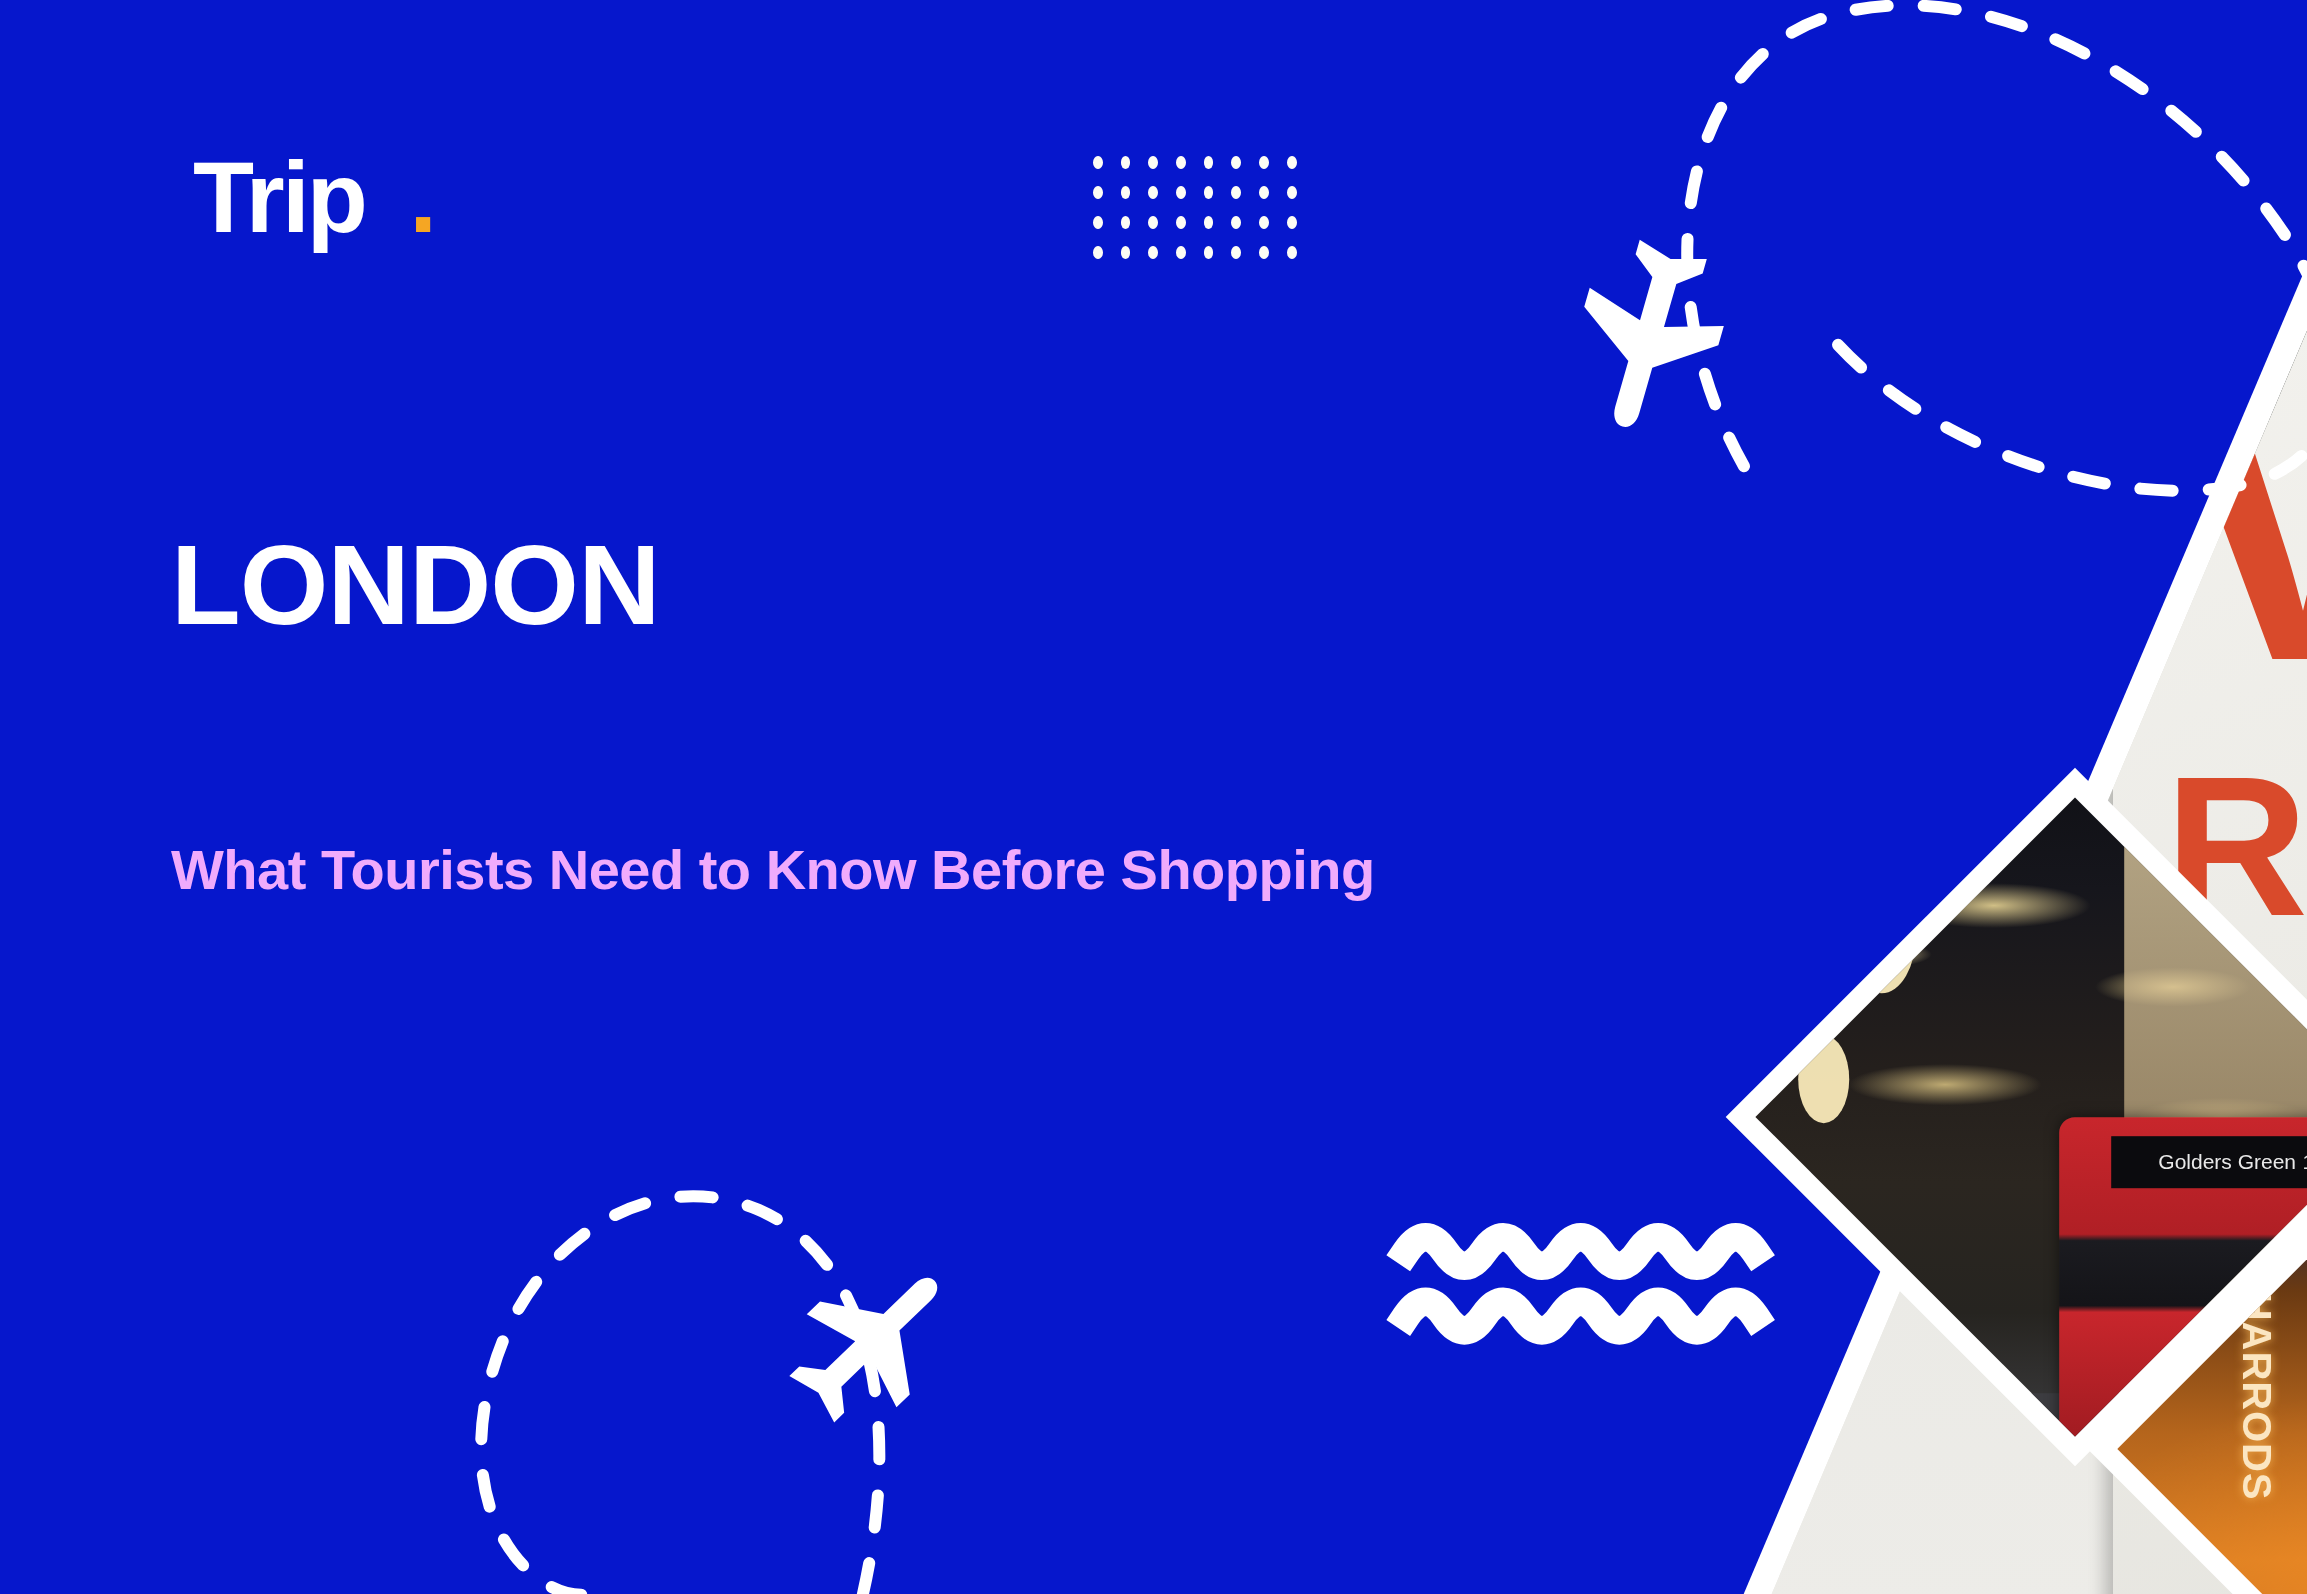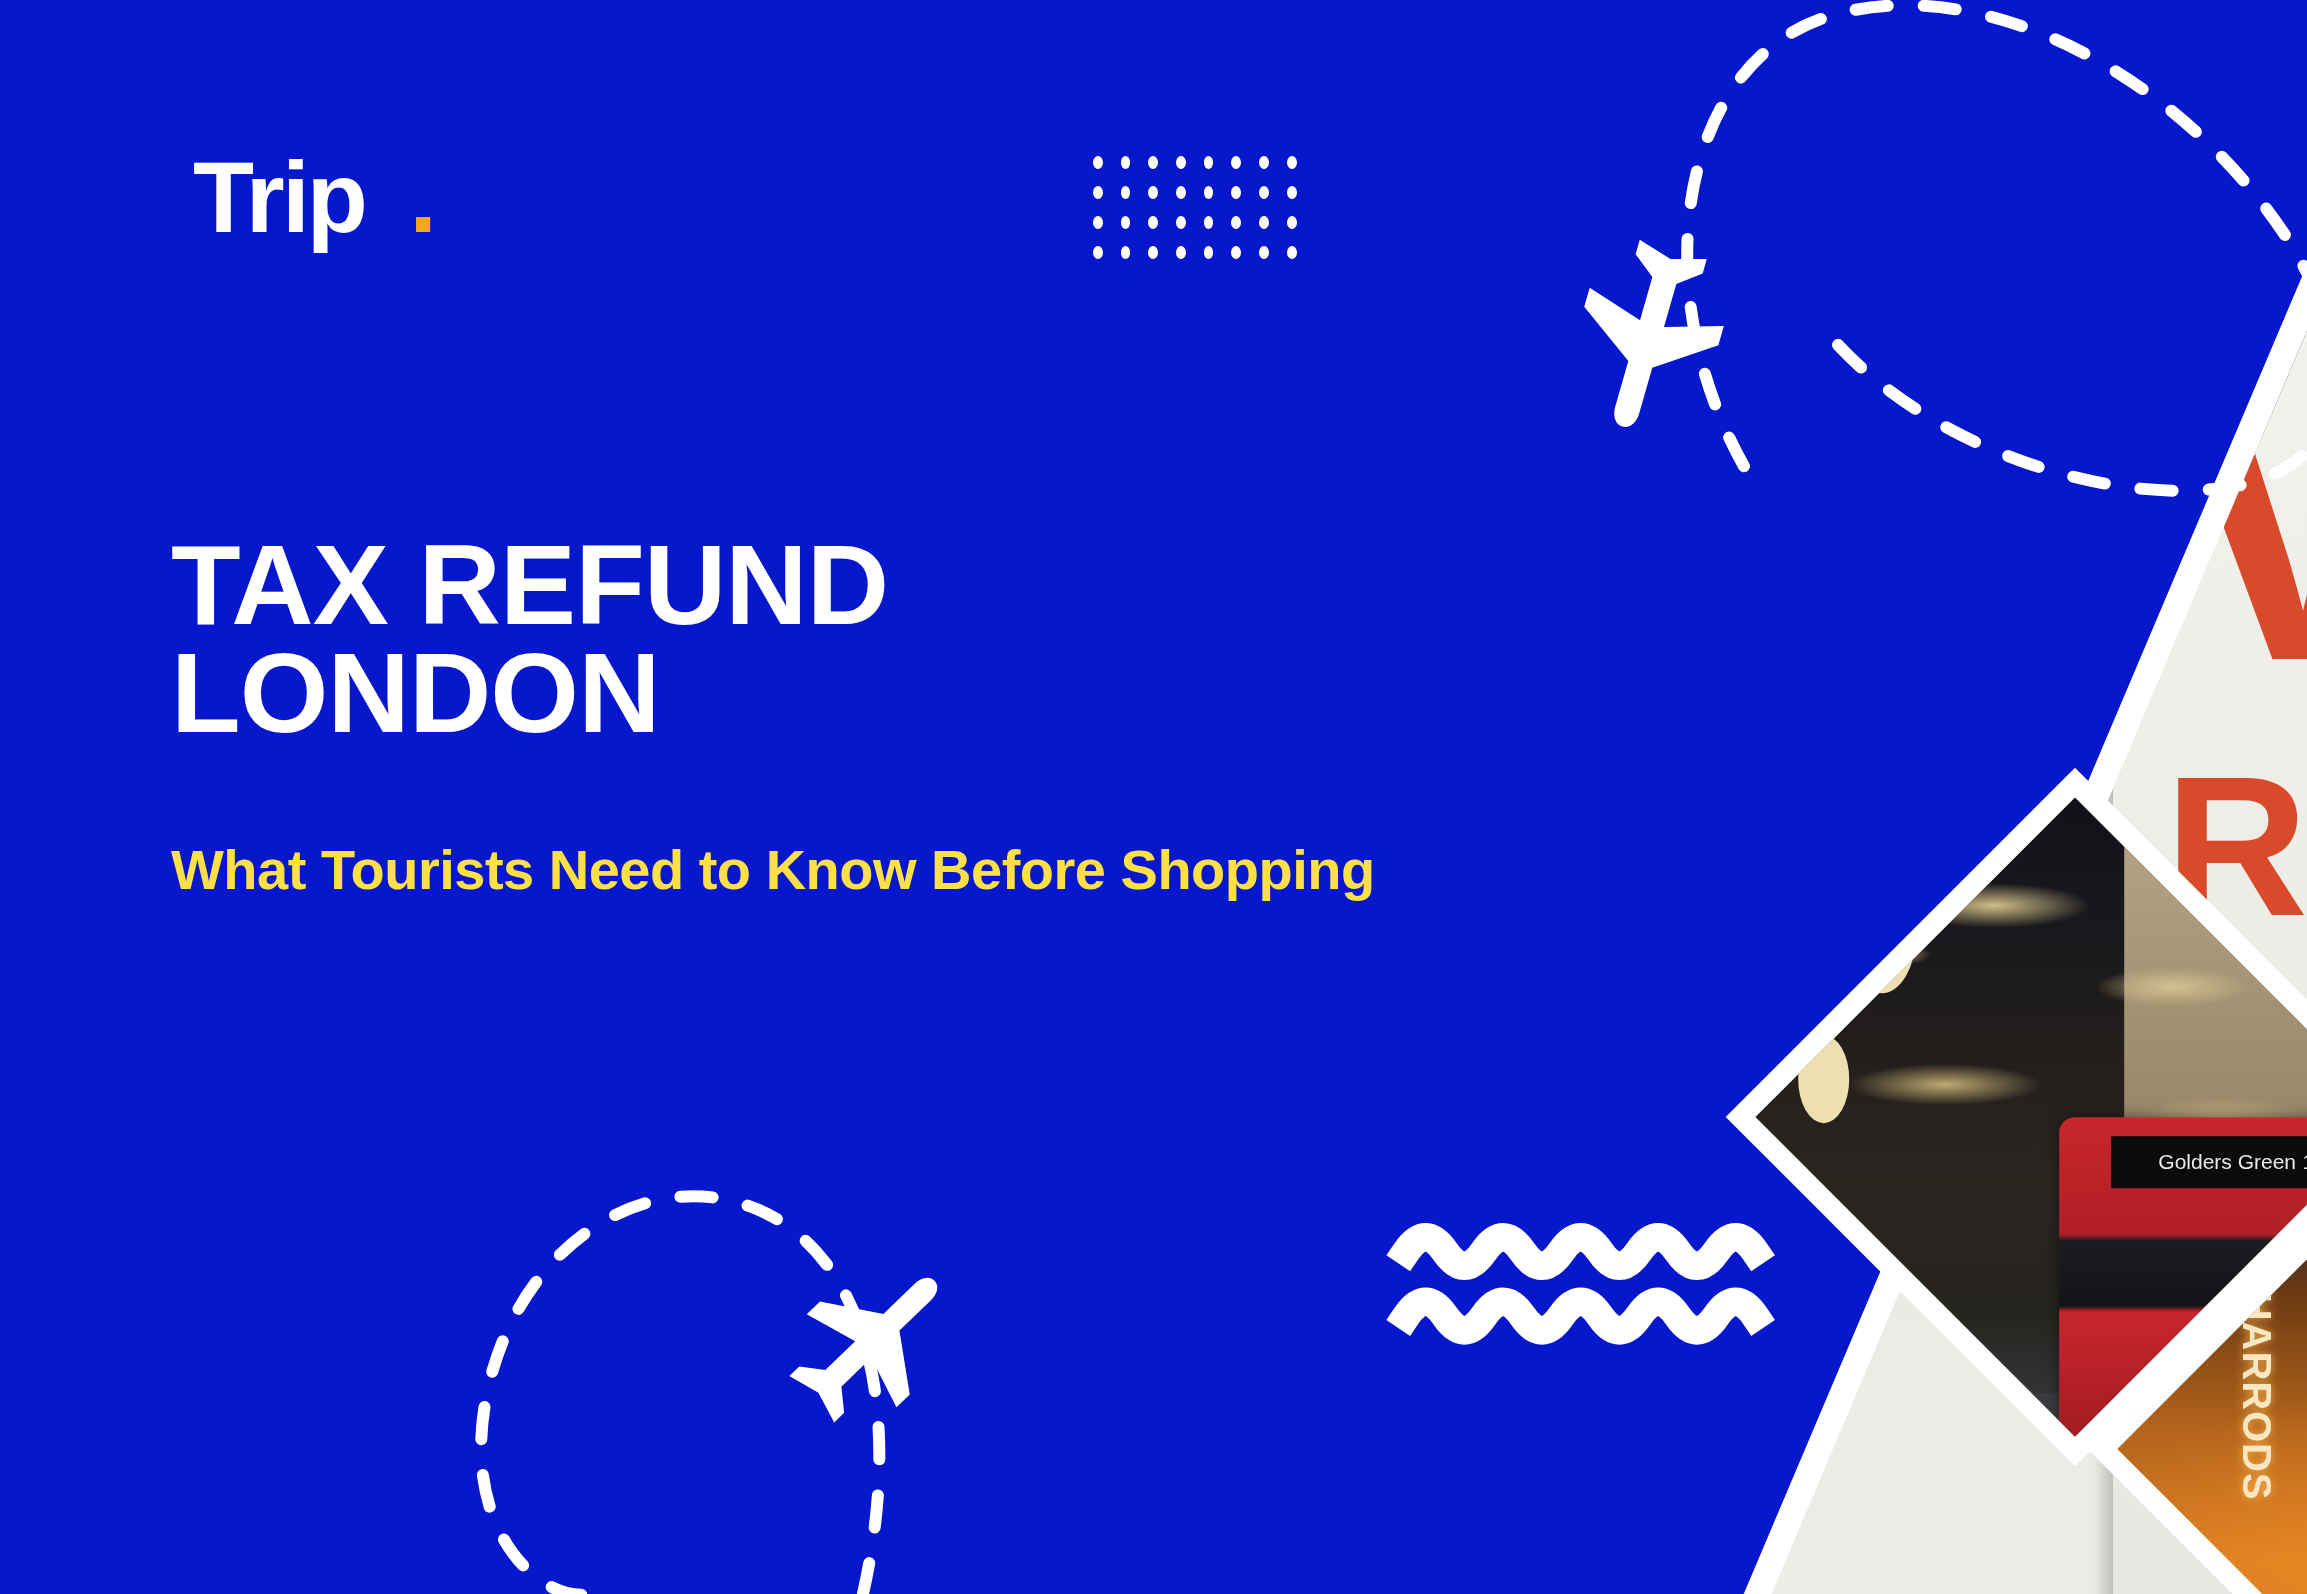--- a/index.html
+++ b/index.html
@@ -30,21 +30,21 @@
     color:#ffffff;
     font-size:114px;line-height:0.95;
     font-weight:bold;
     letter-spacing:-0.9px;
     text-transform:uppercase;
   }
   .headline .l2{display:block;}
   .subhead{
     position:absolute;left:171px;top:835px;
     width:1209px;
-    color:#fde047;
+    color:#f0abfc;
     font-size:56px;line-height:1.26;
     font-weight:bold;
     letter-spacing:-0.5px;
   }
 
   
   .dotgrid{
     position:absolute;left:1093px;top:156px;
     display:grid;
     grid-template-columns:repeat(8,1fr);
@@ -257,19 +257,18 @@
     <i></i>
       <i></i>
   </div>
 
   <div class="logo">
     <span>Trip</span>
       <span class="dot">.</span>
   </div>
 
   <div class="headline">
-    <span class="l1">TAX REFUND</span>
     <span class="l2">LONDON</span>
   </div>
   <div class="subhead">What Tourists Need to Know Before Shopping</div>
 
 </div>
 
 
 </body></html>

